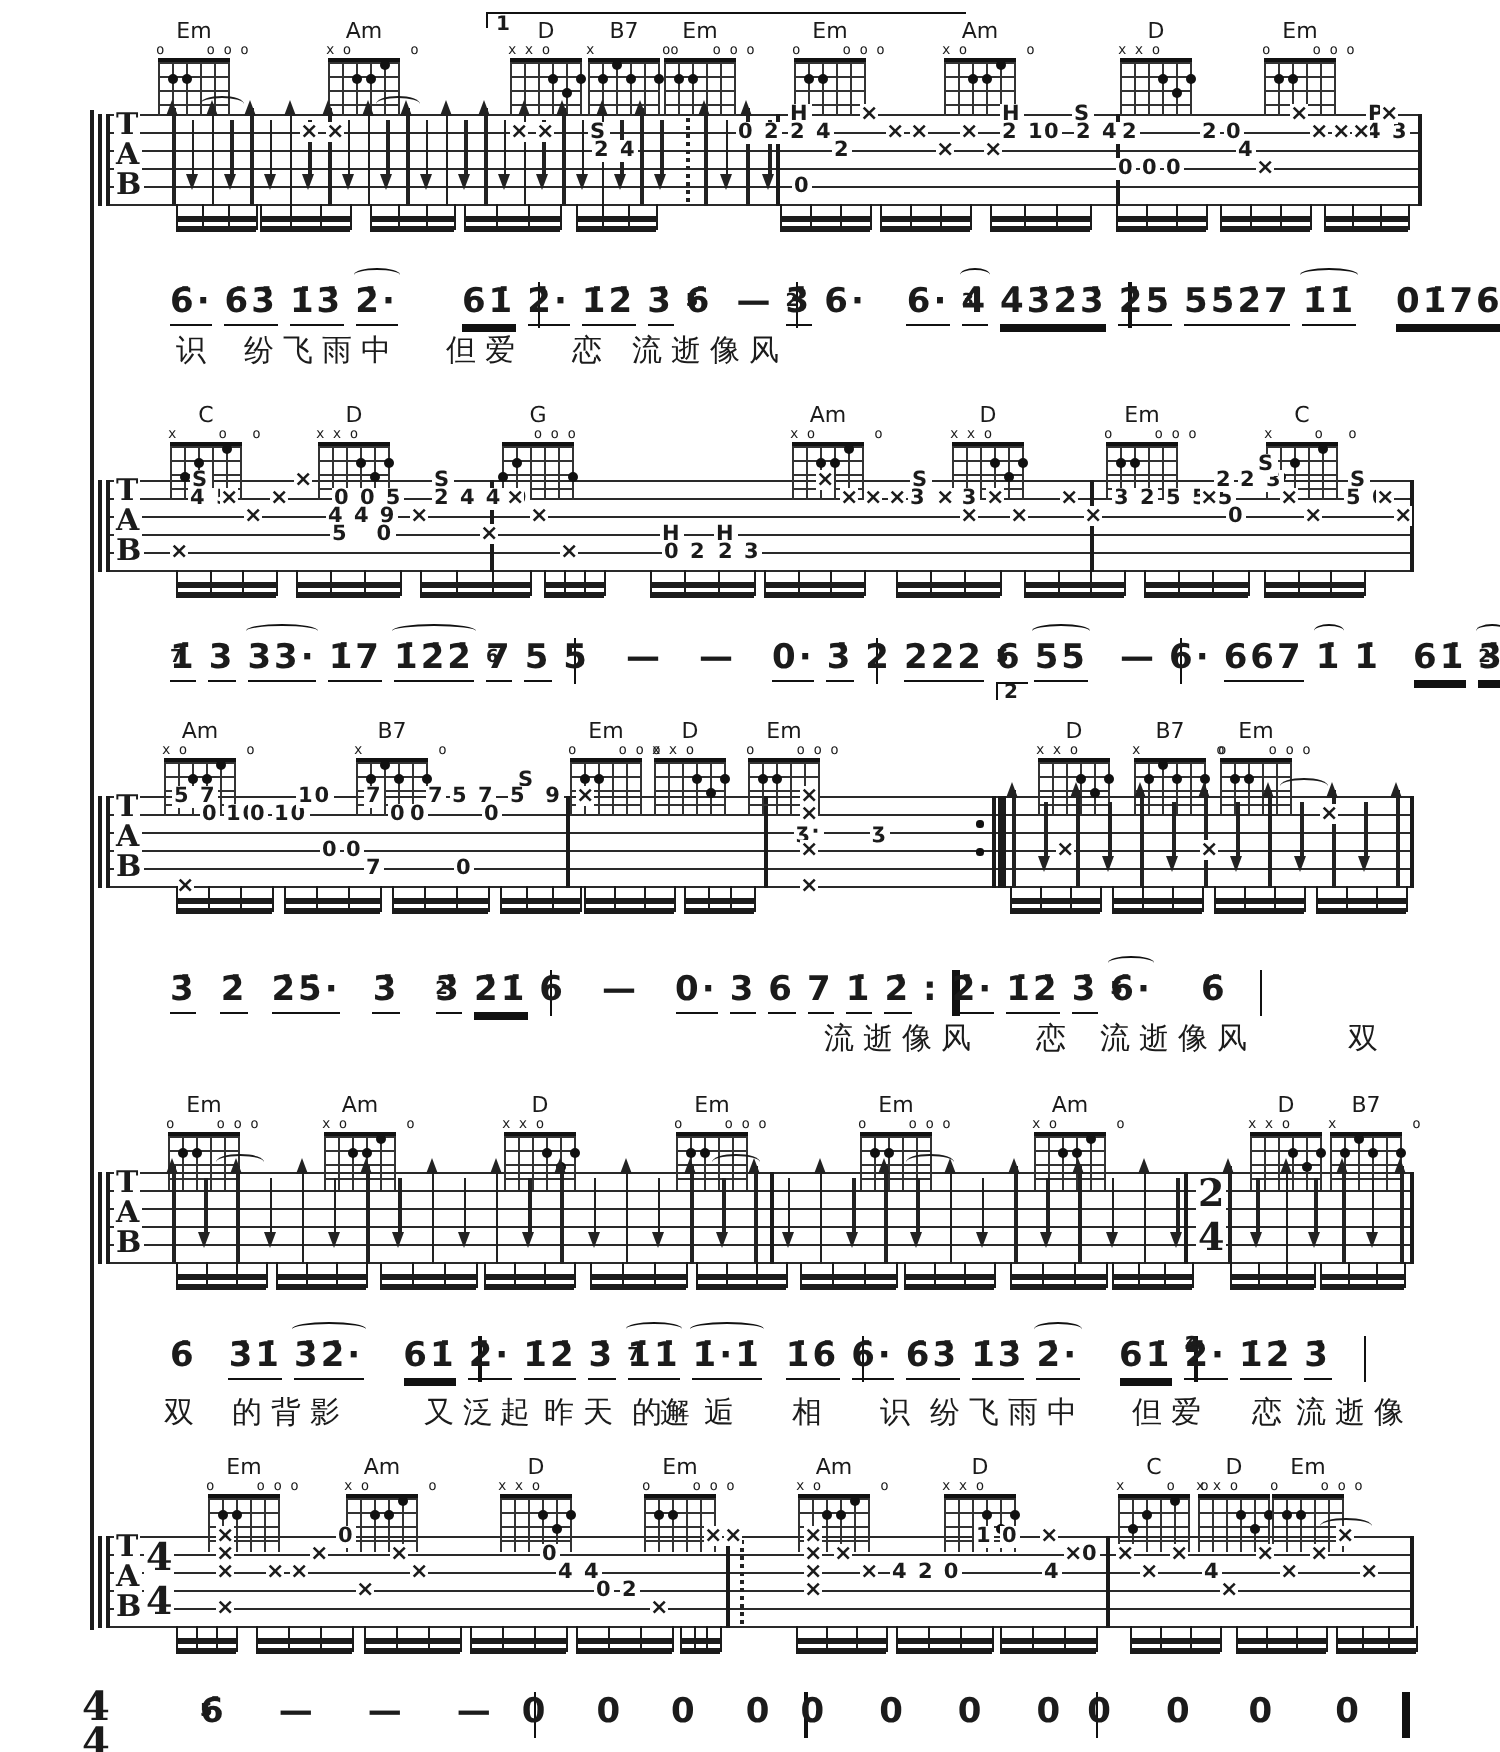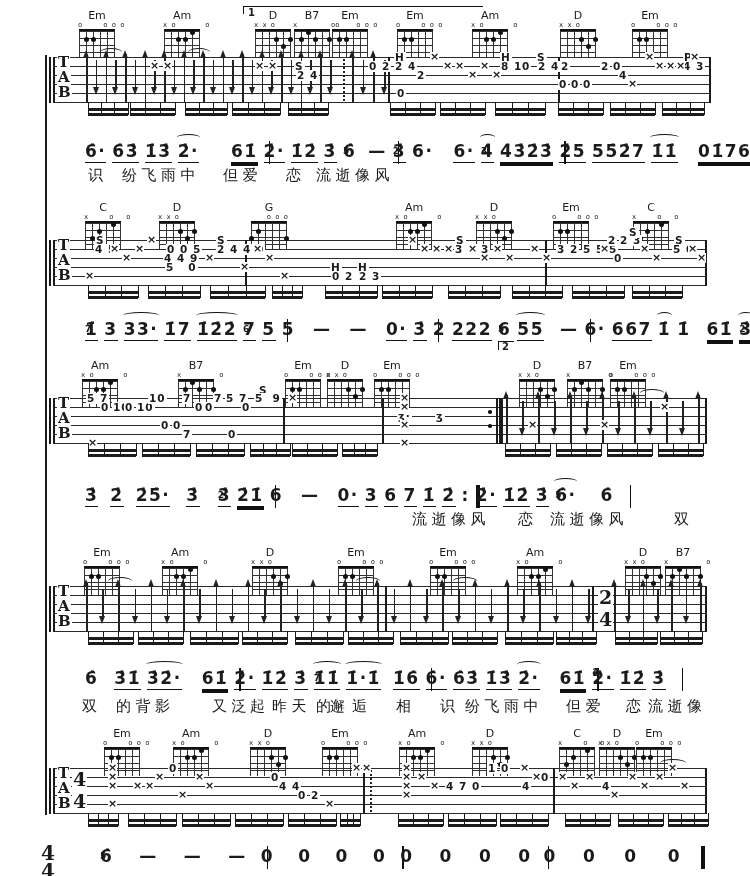--- a/index.html
+++ b/index.html
@@ -171,21 +171,21 @@
     <div class="ahead" style="left: 381px; top: 87px; border-left: 3.5px solid transparent; border-right: 3.5px solid transparent; border-top: 8px solid rgb(34, 34, 34);"></div>
     <div class="squig" style="left: 343px; top: 59px; height: 42px;"></div>
     <div class="fret" style="left: 294px; top: 61px;">S</div>
     <div class="fret" style="left: 296px; top: 70px;">2 4</div>
     <div class="fret" style="left: 368px; top: 61px;">0 2</div>
     <div class="fret" style="left: 394px; top: 52px;">H</div>
     <div class="fret" style="left: 394px; top: 61px;">2 4</div>
     <div class="fret" style="left: 416px; top: 70px;">2</div>
     <div class="fret" style="left: 396px; top: 88px;">0</div>
     <div class="fret" style="left: 500px; top: 52px;">H</div>
-    <div class="fret" style="left: 500px; top: 61px;">8 1</div>
+    <div class="fret" style="left: 500px; top: 61px;">2 1</div>
     <div class="fret" style="left: 521px; top: 61px;">0</div>
     <div class="fret" style="left: 536px; top: 52px;">S</div>
     <div class="fret" style="left: 537px; top: 61px;">2 4</div>
     <div class="fret" style="left: 560px; top: 61px;">2</div>
     <div class="fret" style="left: 558px; top: 79px;">0</div>
     <div class="fret" style="left: 570px; top: 79px;">0</div>
     <div class="fret" style="left: 582px; top: 79px;">0</div>
     <div class="fret" style="left: 600px; top: 61px;">2</div>
     <div class="fret" style="left: 612px; top: 61px;">0</div>
     <div class="fret" style="left: 618px; top: 70px;">4</div>
@@ -928,21 +928,21 @@
     <div class="chmark" style="left: 635px; top: 740px;">o     o o o</div>
     <div class="chgrid" style="left: 636px; top: 747px;"></div>
     <div class="chdot" style="left: 640.5px; top: 755px;"></div>
     <div class="chdot" style="left: 647.5px; top: 755px;"></div>
     <div class="squig" style="left: 370px; top: 770px; height: 42px;"></div>
     <div class="fret" style="left: 168px; top: 763px;">0</div>
     <div class="fret" style="left: 270px; top: 772px;">0</div>
     <div class="fret" style="left: 278px; top: 781px;">4 4</div>
     <div class="fret" style="left: 297px; top: 790px;">0</div>
     <div class="fret" style="left: 310px; top: 790px;">2</div>
-    <div class="fret" style="left: 445px; top: 781px;">4 7 0</div>
+    <div class="fret" style="left: 445px; top: 781px;">4 2 0</div>
     <div class="fret" style="left: 487px; top: 763px;">1</div>
     <div class="fret" style="left: 500px; top: 763px;">0</div>
     <div class="fret" style="left: 540px; top: 772px;">0</div>
     <div class="fret" style="left: 521px; top: 781px;">4</div>
     <div class="fret" style="left: 601px; top: 781px;">4</div>
     <div class="xm" style="left: 108px; top: 763px;">×</div>
     <div class="xm" style="left: 108px; top: 772px;">×</div>
     <div class="xm" style="left: 108px; top: 781px;">×</div>
     <div class="xm" style="left: 108px; top: 799px;">×</div>
     <div class="xm" style="left: 133px; top: 781px;">×</div>

